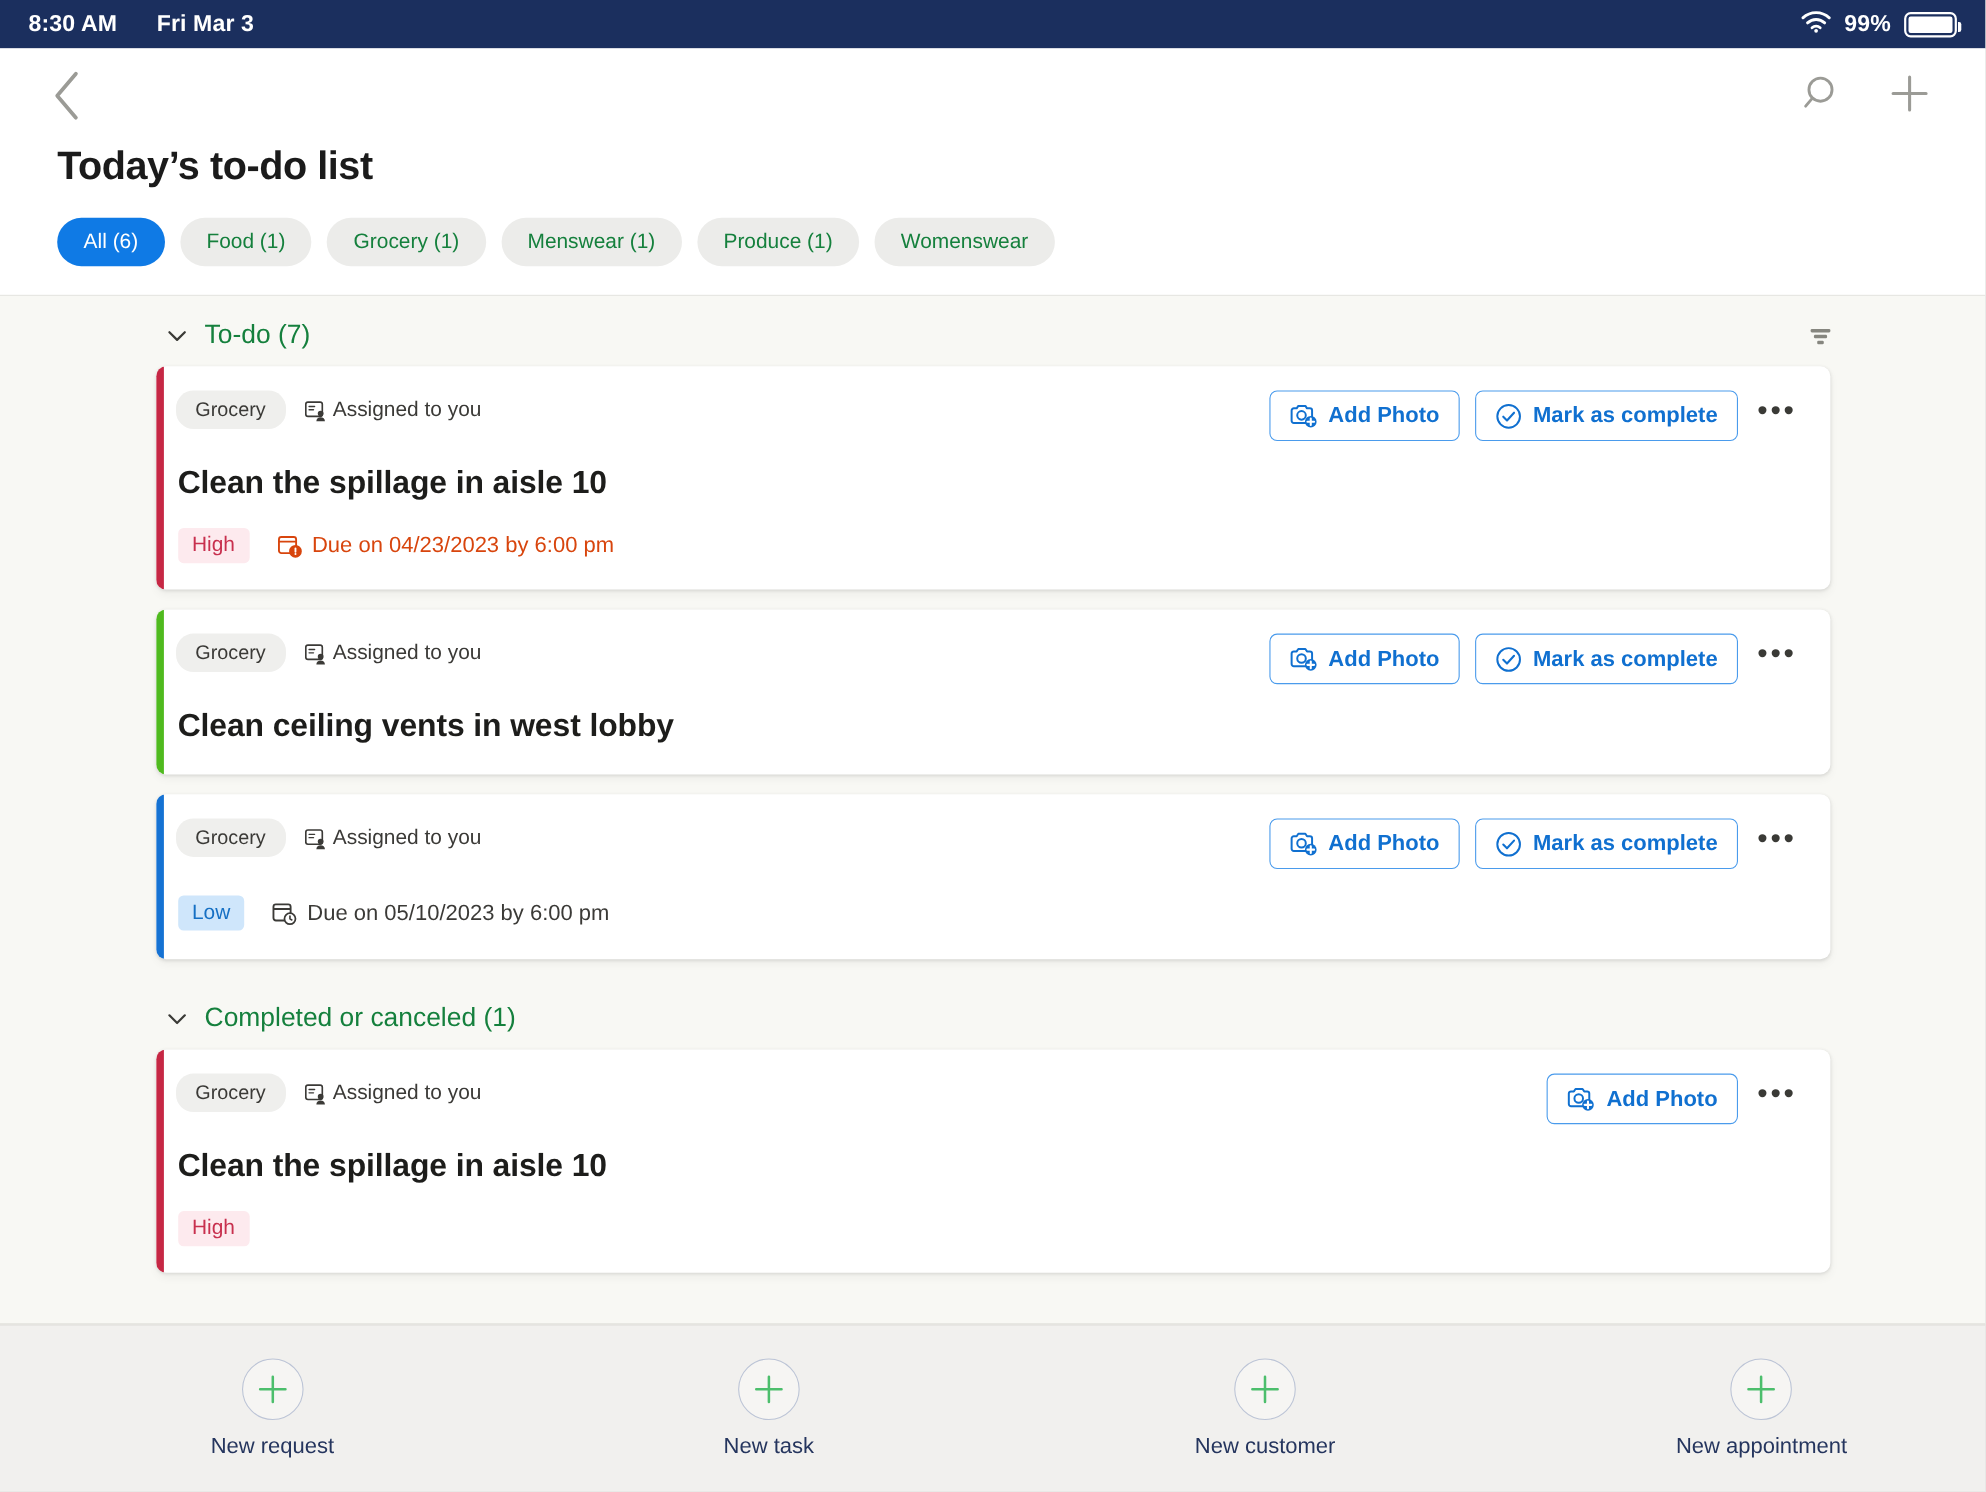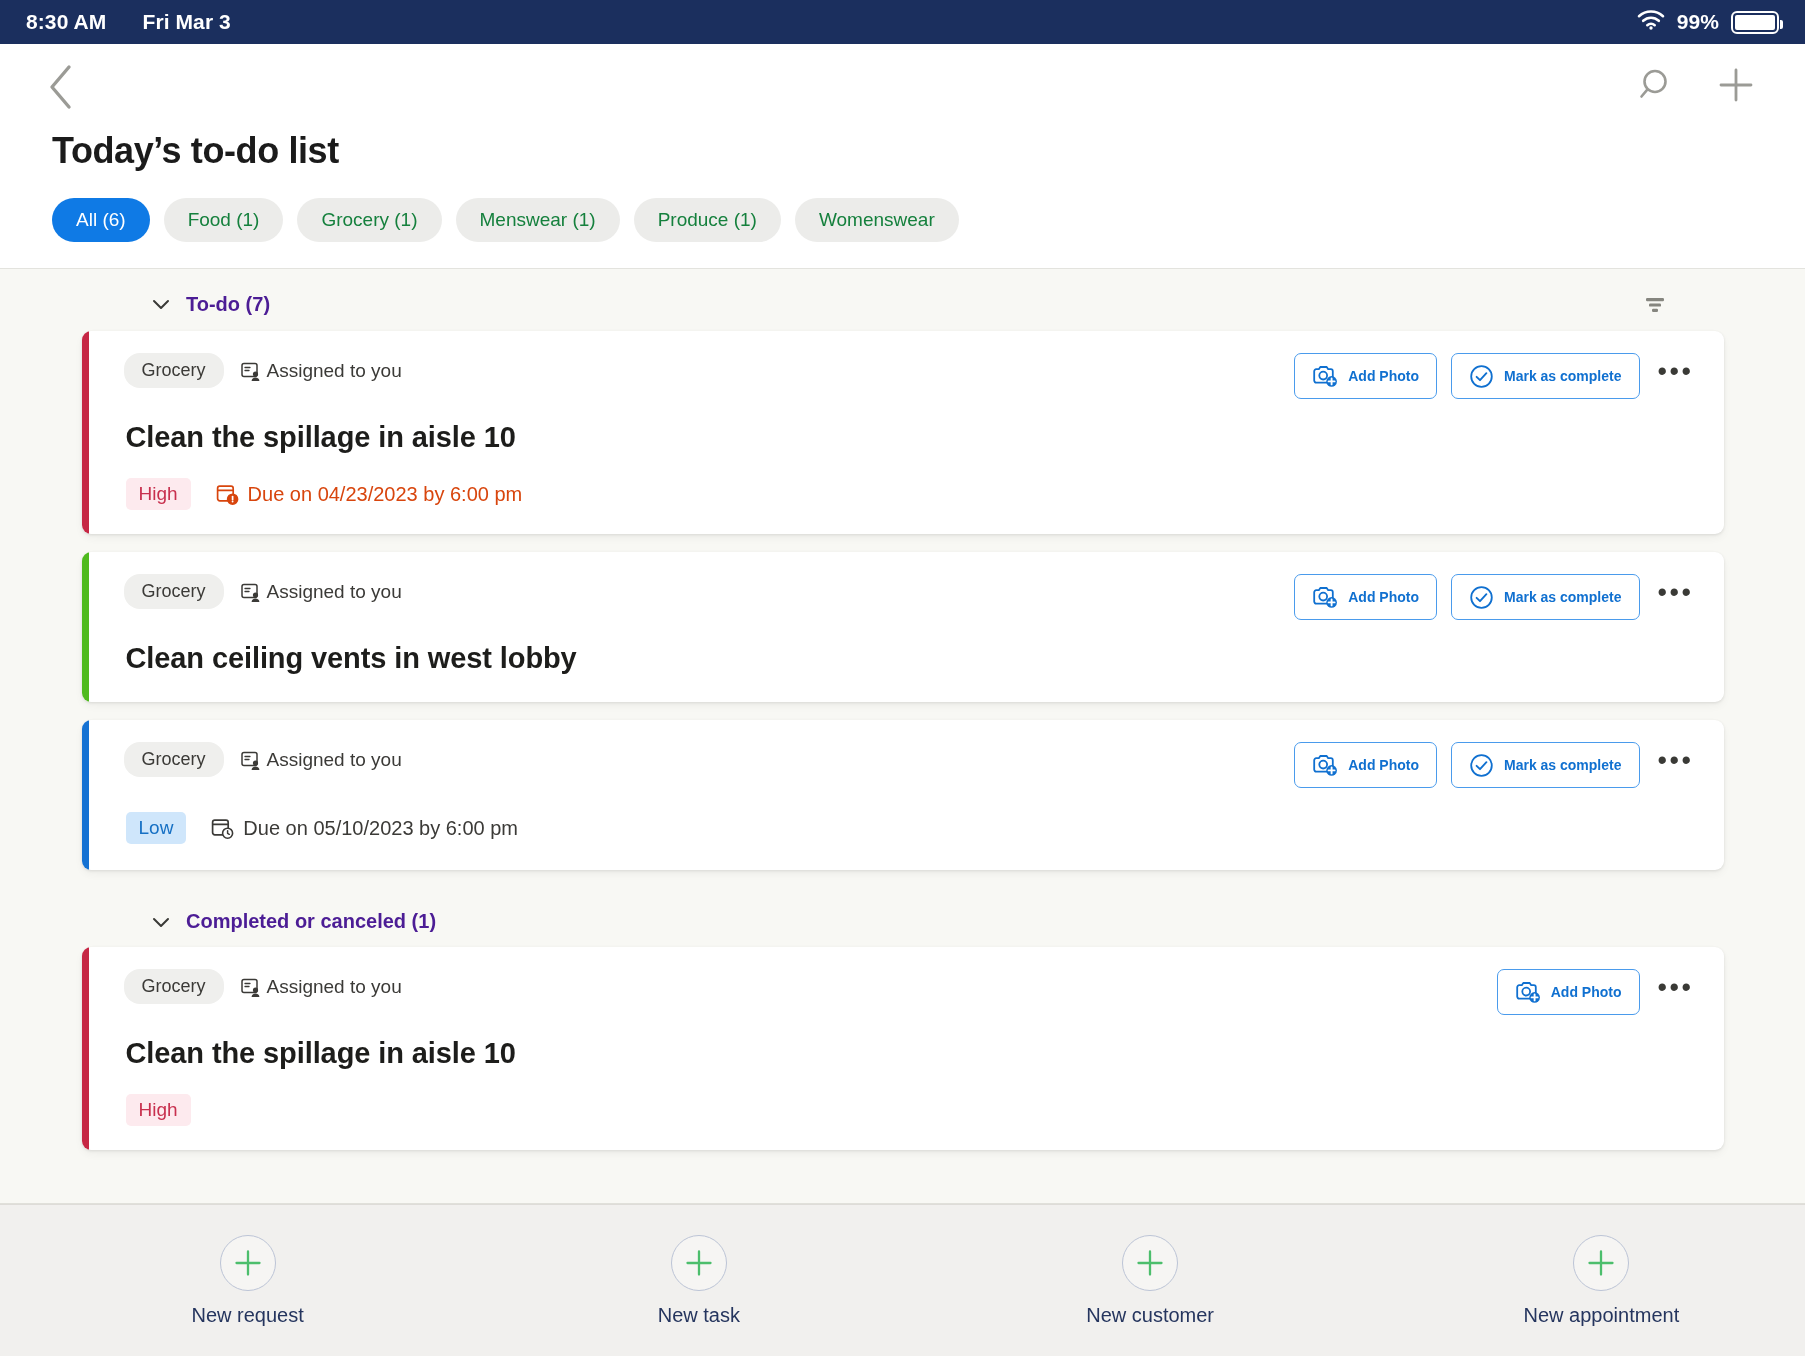--- a/index.html
+++ b/index.html
@@ -71,52 +71,52 @@
     flex: 1 1 auto; background: #f8f8f4;
     overflow: hidden; padding: 0 0 0 0;
     border-bottom: 1.5px solid #e0e0da;
   }
   .section-head {
     display: flex; align-items: center;
     padding: 22px 42px 14px 150px;
     position: relative;
   }
   .sec-caret { margin-right: 14px; display: flex; cursor: pointer; }
-  .sec-title { font-size: 20px; color: #4c1d95; font-weight: bold; }
+  .sec-title { font-size: 24px; color: #15803d; }
   .filter-ico { margin-left: auto; cursor: pointer; display: flex; padding-right: 95px; }
 
   .card {
     position: relative;
     margin: 0 auto 18px auto;
-    width: 1642px;
+    width: 1522px;
     background: #ffffff;
     border-radius: 9px;
     box-shadow: 0 1px 3px rgba(0,0,0,.10), 0 4px 9px rgba(0,0,0,.045);
-    padding: 22px 26px 24px 38px;
+    padding: 22px 26px 24px 14px;
     overflow: hidden;
     min-height: 150px;
   }
   .card .accent {
     position: absolute; left: 0; top: 0; bottom: 0; width: 7px;
   }
   .card-top { display: flex; align-items: flex-start; }
   .meta-row { display: flex; align-items: center; gap: 16px; padding-left: 4px; }
   .tag {
     background: #efefed; color: #3b3a37;
     font-size: 18px; border-radius: 16px;
     padding: 7px 18px;
   }
   .assigned { display: flex; align-items: center; gap: 5px; font-size: 19px; color: #3b3a37; }
   .actions { margin-left: auto; display: flex; align-items: center; gap: 14px; }
   .btn {
     display: inline-flex; align-items: center; gap: 10px;
     height: 46px; padding: 0 17px;
     border: 1.6px solid #4a9bec; border-radius: 7px;
     background: #fff; color: #1070d0;
-    font-size: 14px; font-weight: 700; cursor: pointer; white-space: nowrap;
+    font-size: 20px; font-weight: 700; cursor: pointer; white-space: nowrap;
   }
   .kebab {
     width: 44px; height: 44px; display: flex; align-items: center; justify-content: center;
     cursor: pointer; color: #3a3a36; font-size: 27px; letter-spacing: 2.5px; line-height: 0;
     padding-bottom: 10px;
   }
   .task-title {
     font-size: 29px; font-weight: 700; color: #1d1d1b;
     padding: 22px 0 0 6px; letter-spacing: -.1px;
   }

